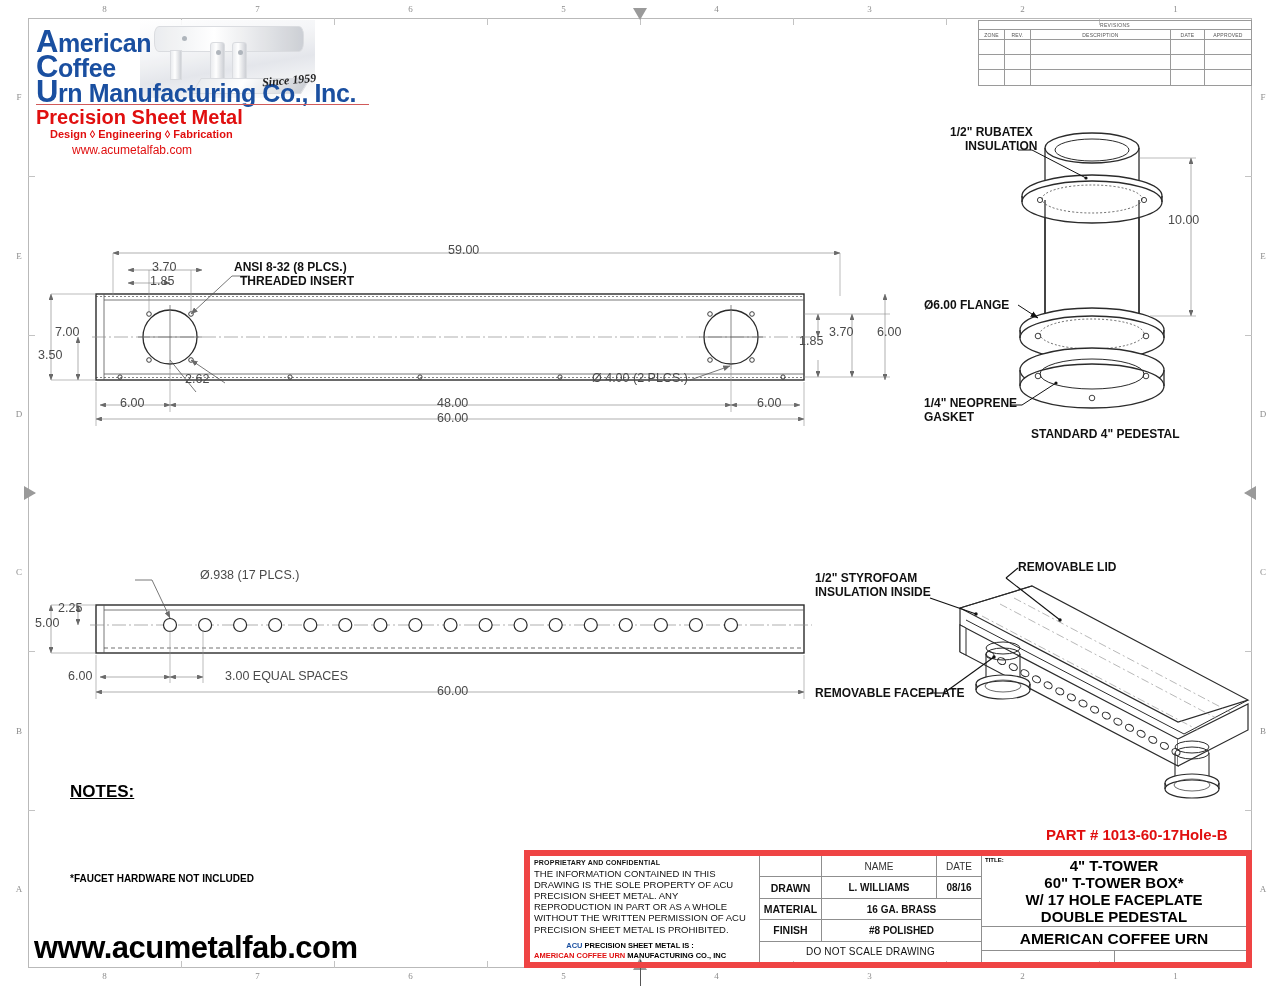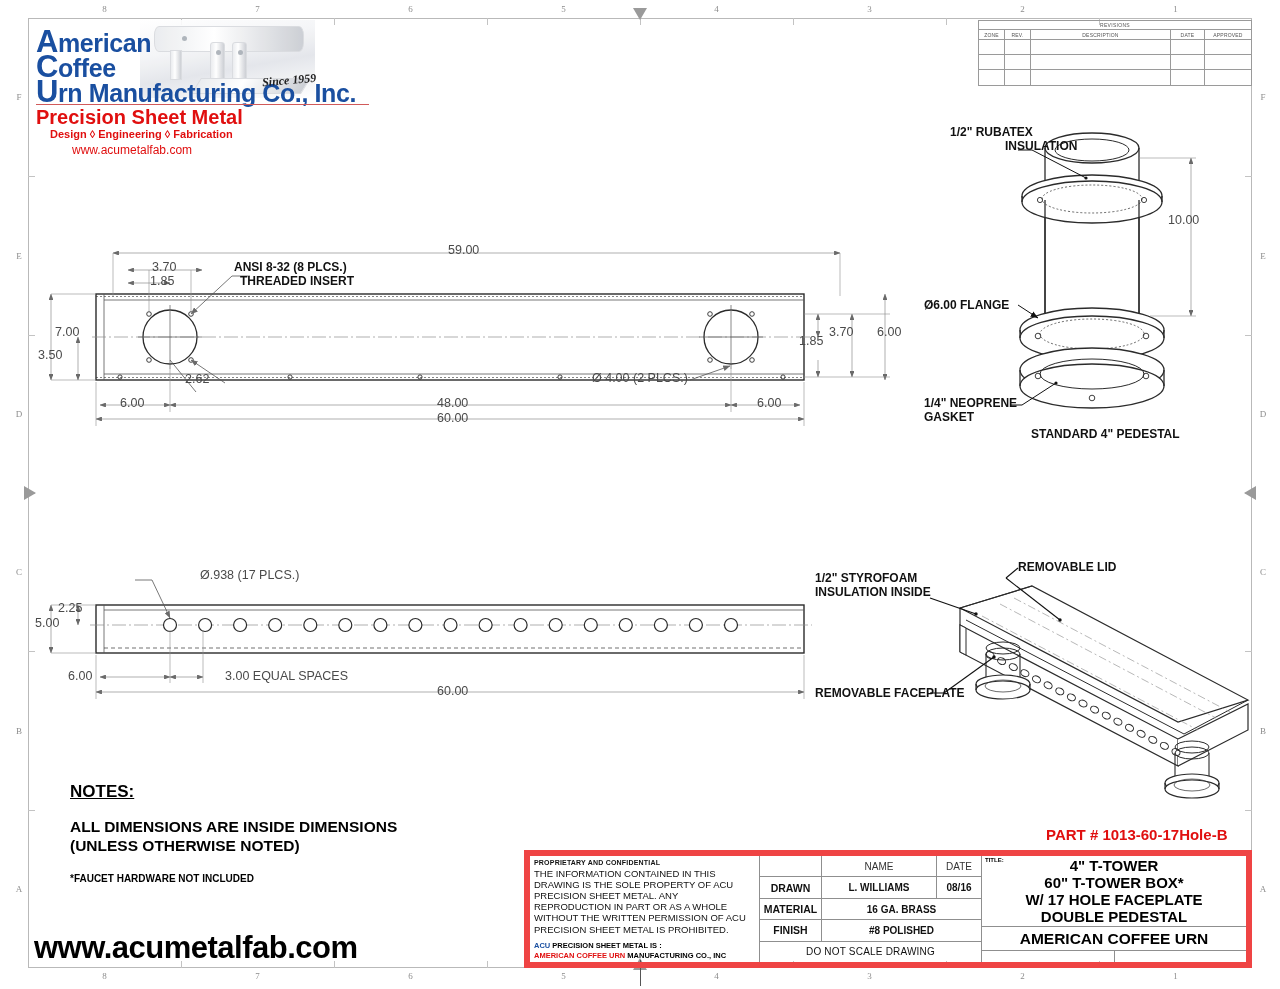--- a/index.html
+++ b/index.html
@@ -156,21 +156,21 @@
 
   
   .tb {
     position:absolute; left:524px; top:850px; width:728px; height:118px;
     border:6px solid #ef4444;
     display:flex;
   }
   .tb-prop { width:230px; border-right:1px solid #8f8f8f; position:relative; padding:3px 4px; }
   .tb-prop-h { font-size:7px; font-weight:bold; color:#111; letter-spacing:.2px; }
   .tb-prop-b { font-size:9.5px; color:#111; line-height:1.17; margin-top:2px; }
-  .tb-prop-f { position:absolute; left:4px; bottom:2px; font-size:7.5px; font-weight:bold; line-height:1.25; }
+  .tb-prop-f { position:absolute; left:4px; bottom:2px; font-size:7.5px; font-weight:bold; line-height:1.25;text-align:center; }
   .acu { color:#1a4fa0; }
   .red { color:#e00f0f; }
   .tb-mid { width:222px; border-right:1px solid #8f8f8f; display:flex; flex-direction:column; }
   .tbm-r { display:flex; border-bottom:1px solid #8f8f8f; flex:1; }
   .tbm-r:last-child { border-bottom:none; }
   .tbm-c { display:flex; align-items:center; justify-content:center;
            border-right:1px solid #8f8f8f; font-size:10px; color:#111; text-align:center; }
   .tbm-c:last-child { border-right:none; }
   .lbl { width:62px; font-weight:bold; font-size:10.5px; }
   .val { flex:1; font-weight:bold; }
@@ -573,35 +573,33 @@
   <div class="dim" style="left:592px;top:371px;">Ø 4.00 (2 PLCS.)</div>
 
   <div class="dim" style="left:200px;top:568px;">Ø.938 (17 PLCS.)</div>
   <div class="dim" style="left:58px;top:601px;">2.25</div>
   <div class="dim" style="left:35px;top:616px;">5.00</div>
   <div class="dim" style="left:68px;top:669px;">6.00</div>
   <div class="dim" style="left:225px;top:669px;">3.00 EQUAL SPACES</div>
   <div class="dim" style="left:437px;top:684px;">60.00</div>
 
   <div class="note" style="left:950px;top:126px;">1/2" RUBATEX</div>
-  <div class="note" style="left:990px;top:140px;padding-left:15px;">INSULATION</div>
+  <div class="note" style="left:950px;top:140px;padding-left:15px;">INSULATION</div>
   <div class="dim" style="left:1168px;top:213px;">10.00</div>
   <div class="note" style="left:924px;top:299px;">Ø6.00 FLANGE</div>
   <div class="note" style="left:924px;top:397px;">1/4" NEOPRENE</div>
   <div class="note" style="left:924px;top:411px;">GASKET</div>
   <div class="note" style="left:1031px;top:428px;">STANDARD 4" PEDESTAL</div>
 
   <div class="note" style="left:1018px;top:561px;">REMOVABLE LID</div>
   <div class="note" style="left:815px;top:572px;">1/2" STYROFOAM</div>
   <div class="note" style="left:815px;top:586px;">INSULATION INSIDE</div>
   <div class="note" style="left:815px;top:687px;">REMOVABLE FACEPLATE</div>
 
   <div class="notes-h">NOTES:</div>
-  <div class="notes-b">ALL DIMENSIONS ARE INSIDE DIMENSIONS
-(UNLESS OTHERWISE NOTED)</div>
   <div class="notes-c">*FAUCET HARDWARE NOT INCLUDED</div>
   <div class="bigweb">www.acumetalfab.com</div>
 
   <div class="partno">PART # 1013-60-17Hole-B</div>
 
   <div class="tb">
     <div class="tb-prop">
       <div class="tb-prop-h">PROPRIETARY AND CONFIDENTIAL</div>
       <div class="tb-prop-b">THE INFORMATION CONTAINED IN THIS DRAWING IS THE SOLE PROPERTY OF ACU PRECISION SHEET METAL.  ANY REPRODUCTION IN PART OR AS A WHOLE WITHOUT THE WRITTEN PERMISSION OF ACU PRECISION SHEET METAL IS PROHIBITED.</div>
       <div class="tb-prop-f">

